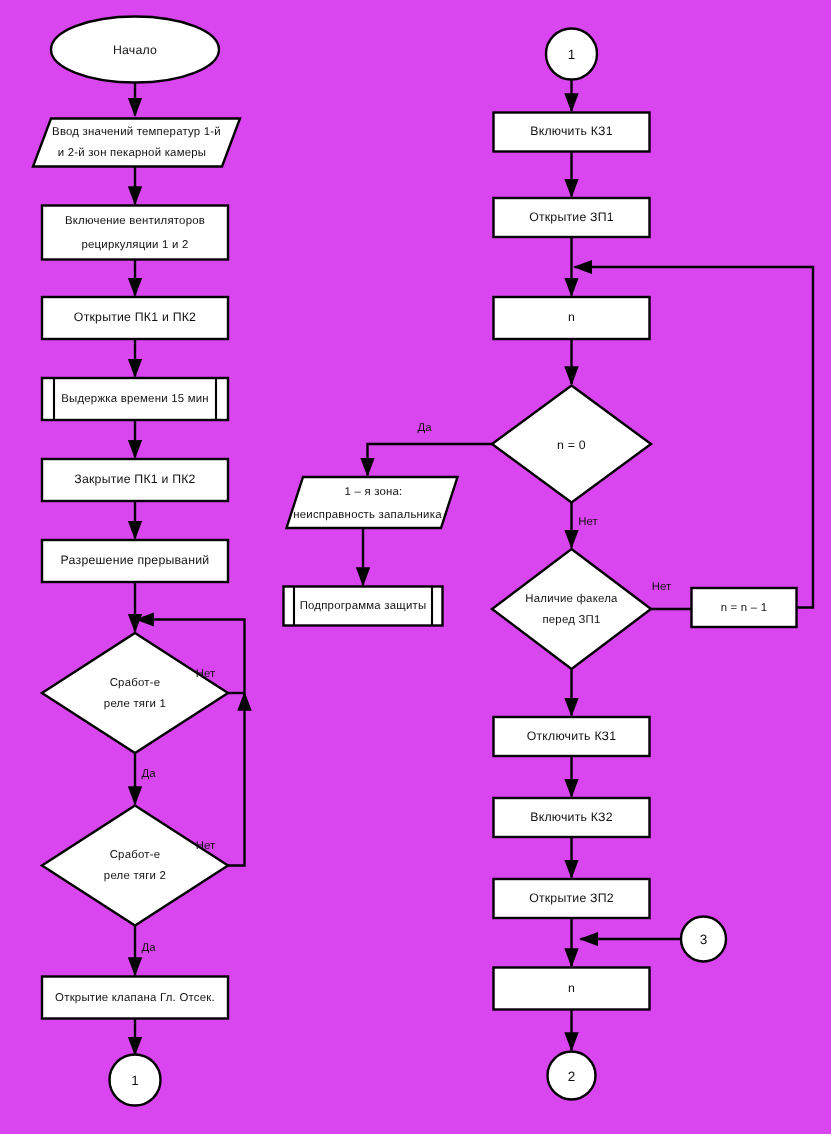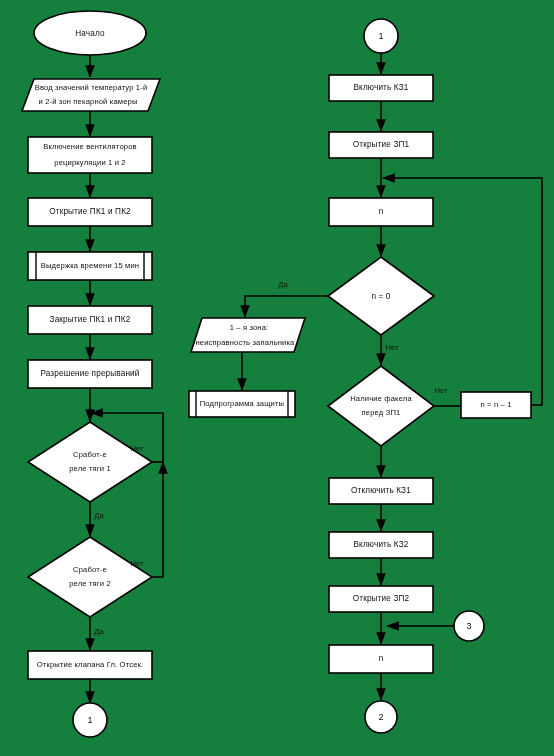--- a/index.html
+++ b/index.html
@@ -7,21 +7,21 @@
     padding: 0;
     background: #ffffff;
   }
   body {
     font-family: "Liberation Sans", sans-serif;
   }
   #flowchart-canvas {
     position: relative;
     width: 554px;
     height: 756px;
-    background: #15803d;
+    background: #d946ef;
     overflow: hidden;
   }
   #flow-svg {
     position: absolute;
     left: 0;
     top: 0;
     width: 554px;
     height: 756px;
   }
   .node-shape {

